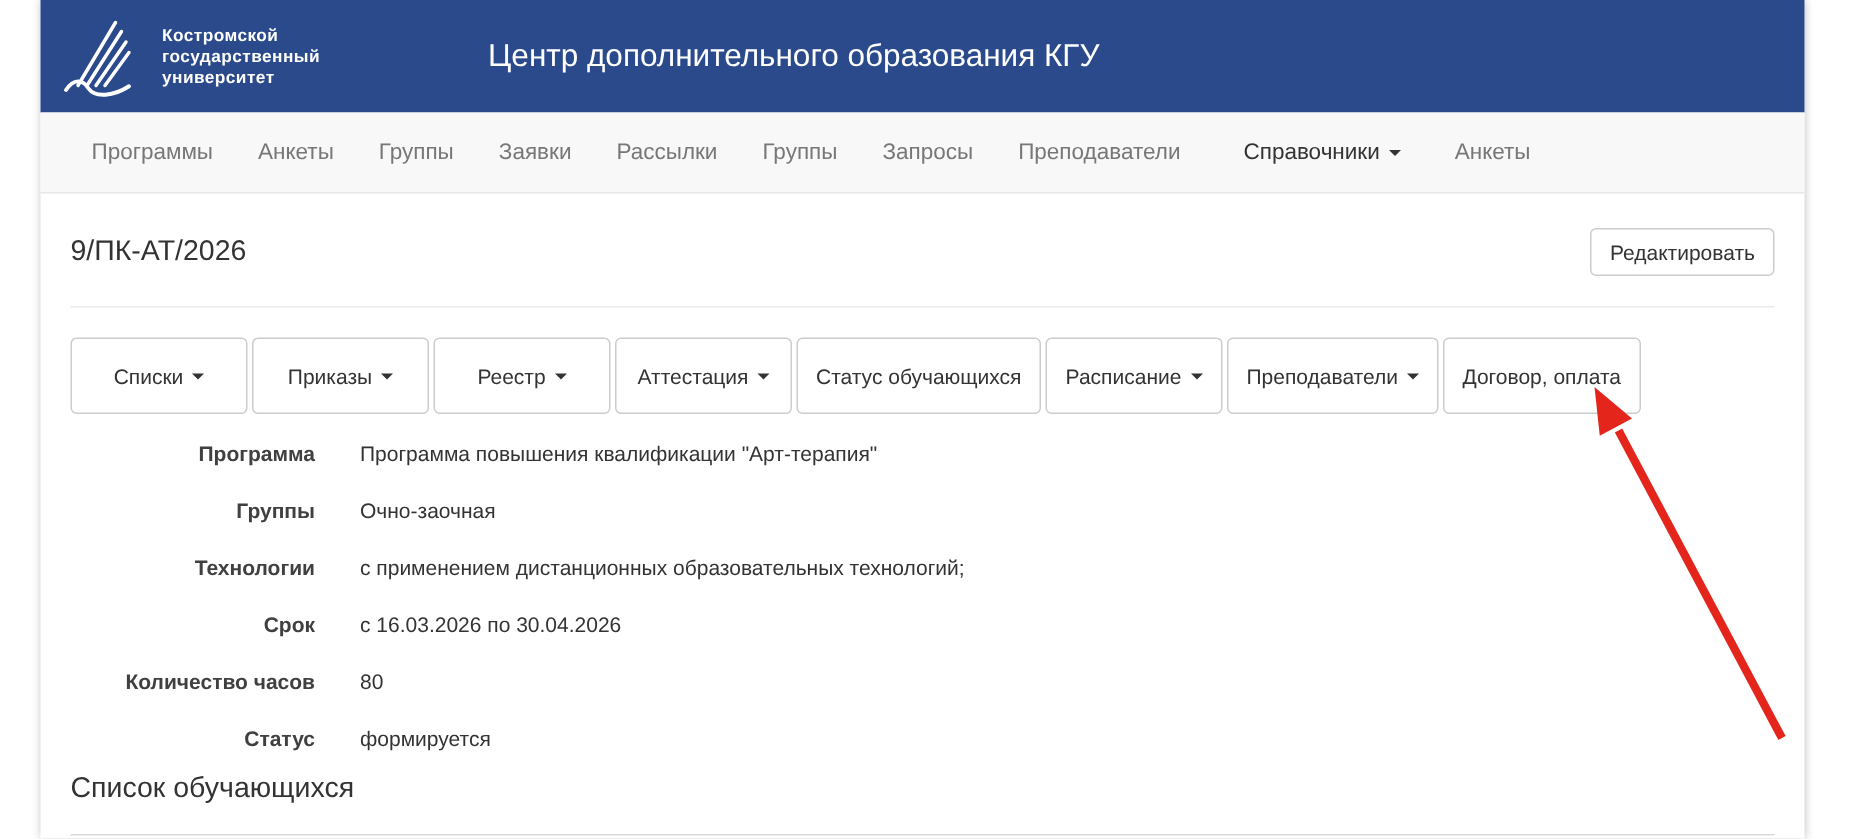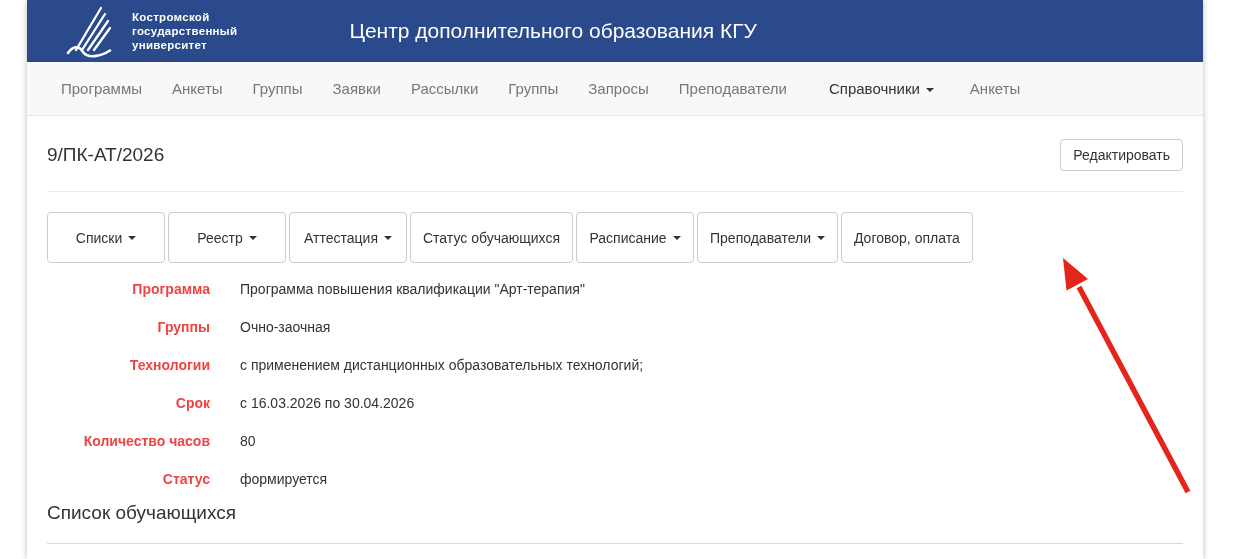--- a/index.html
+++ b/index.html
@@ -3,21 +3,21 @@
 <meta charset="utf-8">
 <style>
   * { margin:0; padding:0; box-sizing:border-box; }
   html,body { width:1243px; height:559px; background:#fff; overflow:hidden;
               font-family:"Liberation Sans","DejaVu Sans",sans-serif; color:#333; }
 
   .frame { position:absolute; left:27px; top:0; width:1176px; height:559px;
            background:#fff; box-shadow:0 0 6px rgba(0,0,0,.28); }
 
   
-  .header { height:62px; background:#2a4a8c; display:flex; align-items:center; padding:0 36px; }
+  .header { height:75px; background:#2a4a8c; display:flex; align-items:center; padding:0 12px; }
   .logo-mark { width:56px; height:58px; flex:0 0 auto; }
   .logo-text { margin-left:13px; color:#fff; font-size:11.5px; font-weight:600;
                line-height:14px; letter-spacing:.3px; white-space:pre-line; }
   .header-title { margin-left:112px; color:#fff; font-size:21px; font-weight:400; }
 
   
   .navbar { height:54px; background:#f8f8f8; border-bottom:1px solid #e7e7e7;
             display:flex; align-items:center; padding-left:34px; font-size:15px; }
   .nav-item { color:#777; margin-right:30px; cursor:pointer; white-space:nowrap; }
   .nav-item.strong { color:#333; margin-left:12px; margin-right:36px; }
@@ -35,21 +35,21 @@
          font-family:inherit; white-space:nowrap; }
   .divider { border:0; border-top:1px solid #eaeaea; margin:20px 20px 0 20px; }
 
   
   .toolbar { padding:20px 20px 0 20px; display:flex; flex-wrap:wrap; }
   .toolbar .btn { min-width:118px; margin-right:3px; height:51px; }
 
   
   .details { margin-top:7px; font-size:14px; }
   .detail-row { display:flex; padding:11px 0; }
-  .detail-label { width:183px; text-align:right; font-weight:bold; color:#ef4444; flex:0 0 auto; }
+  .detail-label { width:183px; text-align:right; font-weight:bold; color:#404040; flex:0 0 auto; }
   .detail-value { margin-left:30px; color:#333; }
 
   
   .section-heading { font-size:19px; font-weight:400; color:#333; margin:4px 20px 0 20px; }
   .divider-bottom { border:0; border-top:1px solid #d9d9d9; margin:19px 20px 0 20px; }
 
   
   .annotation-layer { position:absolute; left:0; top:0; width:1176px; height:559px;
                       pointer-events:none; z-index:50; }
 </style>
@@ -90,20 +90,24 @@
   <div class="title-row">
     <div class="page-title">9/ПК-АТ/2026</div>
     <button class="btn">Редактировать</button>
   </div>
 
   <hr class="divider">
 
   <div class="toolbar">
     <button class="btn">
         <span>Списки</span>
+        <span class="caret"></span>
+      </button>
+    <button class="btn">
+        <span>Приказы</span>
         <span class="caret"></span>
       </button>
     <button class="btn">
         <span>Реестр</span>
         <span class="caret"></span>
       </button>
     <button class="btn">
         <span>Аттестация</span>
         <span class="caret"></span>
       </button>

